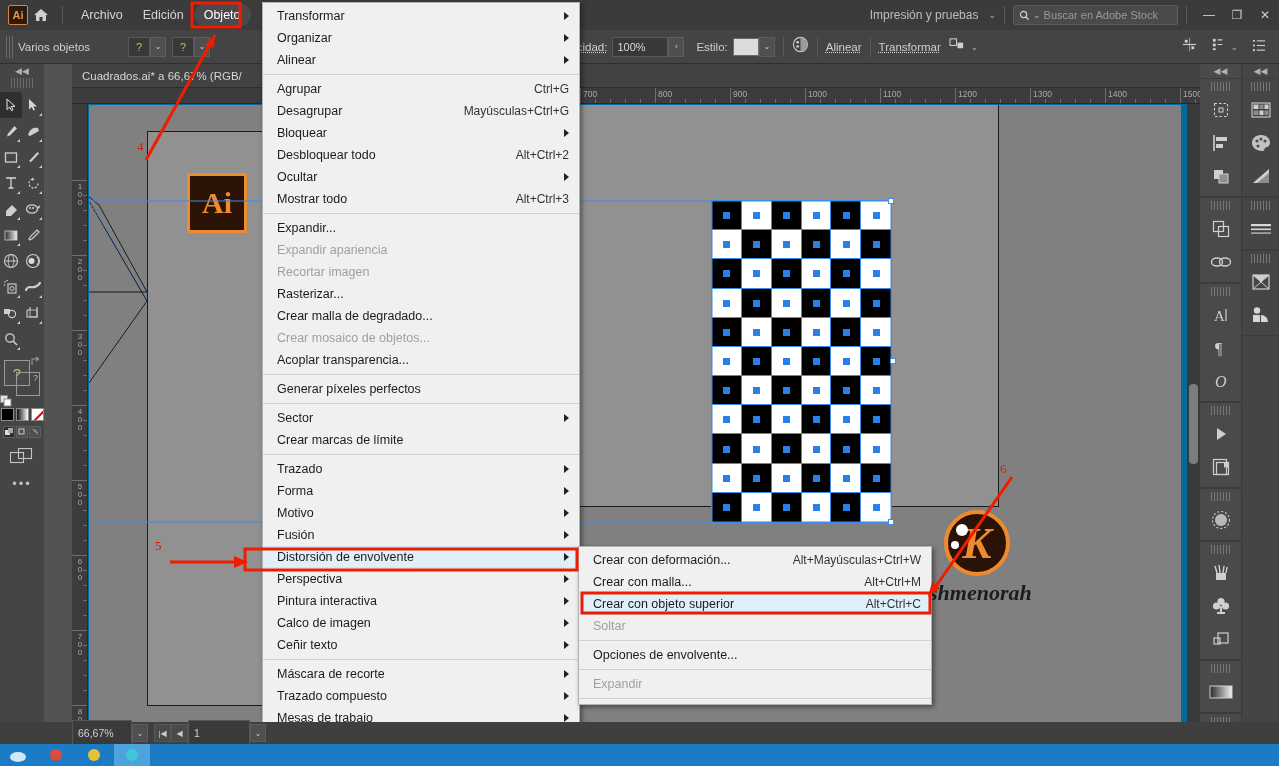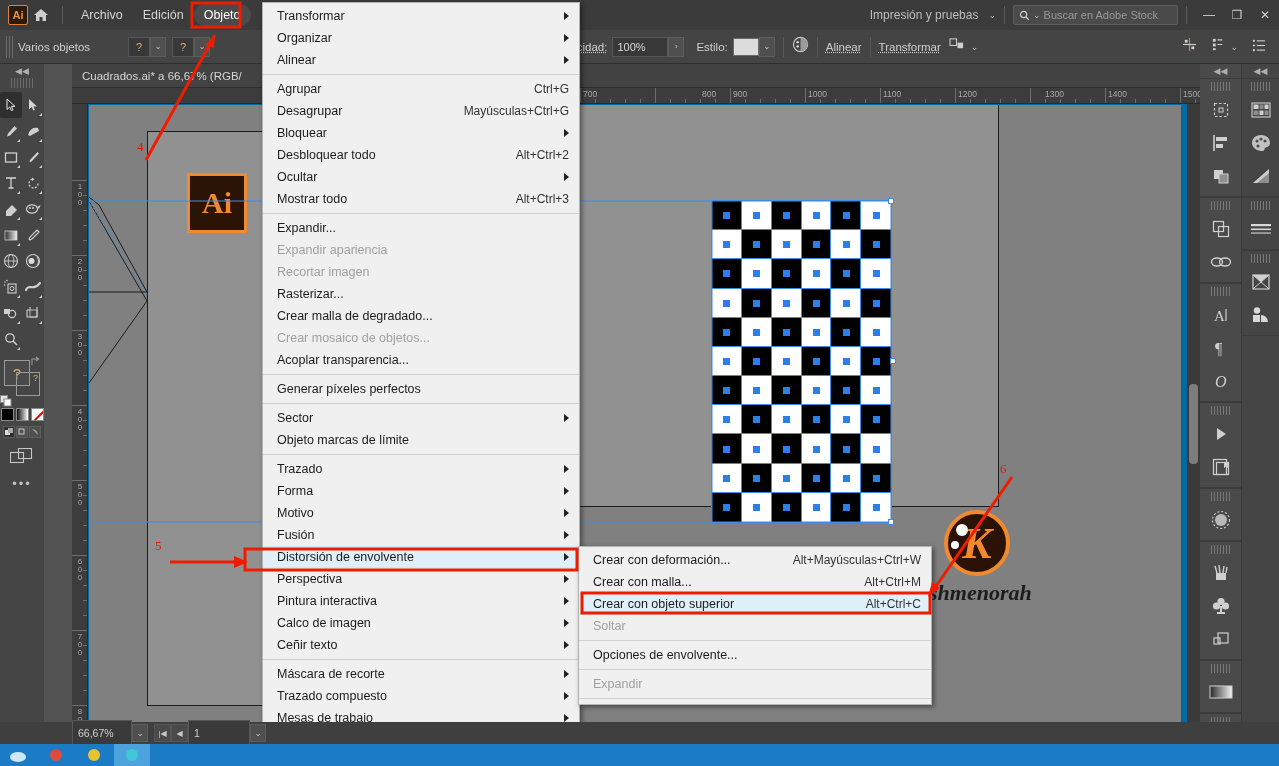--- a/index.html
+++ b/index.html
@@ -434,21 +434,21 @@
   </div>
 
   <div class="canvasarea">
     <div class="hruler" id="hruler">
         <div class="rtick" style="left: 511px; top: 1px;">700</div>
         <div class="rline" style="left: 508px; top: 0px; width: 1px; height: 16px;"></div>
         <div class="rline" style="left: 523px; top: 11px; width: 1px; height: 5px;"></div>
         <div class="rline" style="left: 538px; top: 11px; width: 1px; height: 5px;"></div>
         <div class="rline" style="left: 553px; top: 11px; width: 1px; height: 5px;"></div>
         <div class="rline" style="left: 568px; top: 11px; width: 1px; height: 5px;"></div>
-        <div class="rtick" style="left: 586px; top: 1px; margin-left: 44px;">800</div>
+        <div class="rtick" style="left: 586px; top: 1px;">800</div>
         <div class="rline" style="left: 583px; top: 0px; width: 1px; height: 16px;"></div>
         <div class="rline" style="left: 598px; top: 11px; width: 1px; height: 5px;"></div>
         <div class="rline" style="left: 613px; top: 11px; width: 1px; height: 5px;"></div>
         <div class="rline" style="left: 628px; top: 11px; width: 1px; height: 5px;"></div>
         <div class="rline" style="left: 643px; top: 11px; width: 1px; height: 5px;"></div>
         <div class="rtick" style="left: 661px; top: 1px;">900</div>
         <div class="rline" style="left: 658px; top: 0px; width: 1px; height: 16px;"></div>
         <div class="rline" style="left: 673px; top: 11px; width: 1px; height: 5px;"></div>
         <div class="rline" style="left: 688px; top: 11px; width: 1px; height: 5px;"></div>
         <div class="rline" style="left: 703px; top: 11px; width: 1px; height: 5px;"></div>
@@ -464,21 +464,21 @@
         <div class="rline" style="left: 823px; top: 11px; width: 1px; height: 5px;"></div>
         <div class="rline" style="left: 838px; top: 11px; width: 1px; height: 5px;"></div>
         <div class="rline" style="left: 853px; top: 11px; width: 1px; height: 5px;"></div>
         <div class="rline" style="left: 868px; top: 11px; width: 1px; height: 5px;"></div>
         <div class="rtick" style="left: 886px; top: 1px;">1200</div>
         <div class="rline" style="left: 883px; top: 0px; width: 1px; height: 16px;"></div>
         <div class="rline" style="left: 898px; top: 11px; width: 1px; height: 5px;"></div>
         <div class="rline" style="left: 913px; top: 11px; width: 1px; height: 5px;"></div>
         <div class="rline" style="left: 928px; top: 11px; width: 1px; height: 5px;"></div>
         <div class="rline" style="left: 943px; top: 11px; width: 1px; height: 5px;"></div>
-        <div class="rtick" style="left: 961px; top: 1px; margin-left: 12px;">1300</div>
+        <div class="rtick" style="left: 961px; top: 1px;">1300</div>
         <div class="rline" style="left: 958px; top: 0px; width: 1px; height: 16px;"></div>
         <div class="rline" style="left: 973px; top: 11px; width: 1px; height: 5px;"></div>
         <div class="rline" style="left: 988px; top: 11px; width: 1px; height: 5px;"></div>
         <div class="rline" style="left: 1003px; top: 11px; width: 1px; height: 5px;"></div>
         <div class="rline" style="left: 1018px; top: 11px; width: 1px; height: 5px;"></div>
         <div class="rtick" style="left: 1036px; top: 1px;">1400</div>
         <div class="rline" style="left: 1033px; top: 0px; width: 1px; height: 16px;"></div>
         <div class="rline" style="left: 1048px; top: 11px; width: 1px; height: 5px;"></div>
         <div class="rline" style="left: 1063px; top: 11px; width: 1px; height: 5px;"></div>
         <div class="rline" style="left: 1078px; top: 11px; width: 1px; height: 5px;"></div>
@@ -1061,21 +1061,21 @@
       <div class="msep"></div>
       <div class="mi">
         <span class="lbl">Generar píxeles perfectos</span>
       </div>
       <div class="msep"></div>
       <div class="mi">
         <span class="lbl">Sector</span>
         <span class="arrow"></span>
       </div>
       <div class="mi">
-        <span class="lbl">Objeto marcas de límite</span>
+        <span class="lbl">Crear marcas de límite</span>
       </div>
       <div class="msep"></div>
       <div class="mi">
         <span class="lbl">Trazado</span>
         <span class="arrow"></span>
       </div>
       <div class="mi">
         <span class="lbl">Forma</span>
         <span class="arrow"></span>
       </div>

